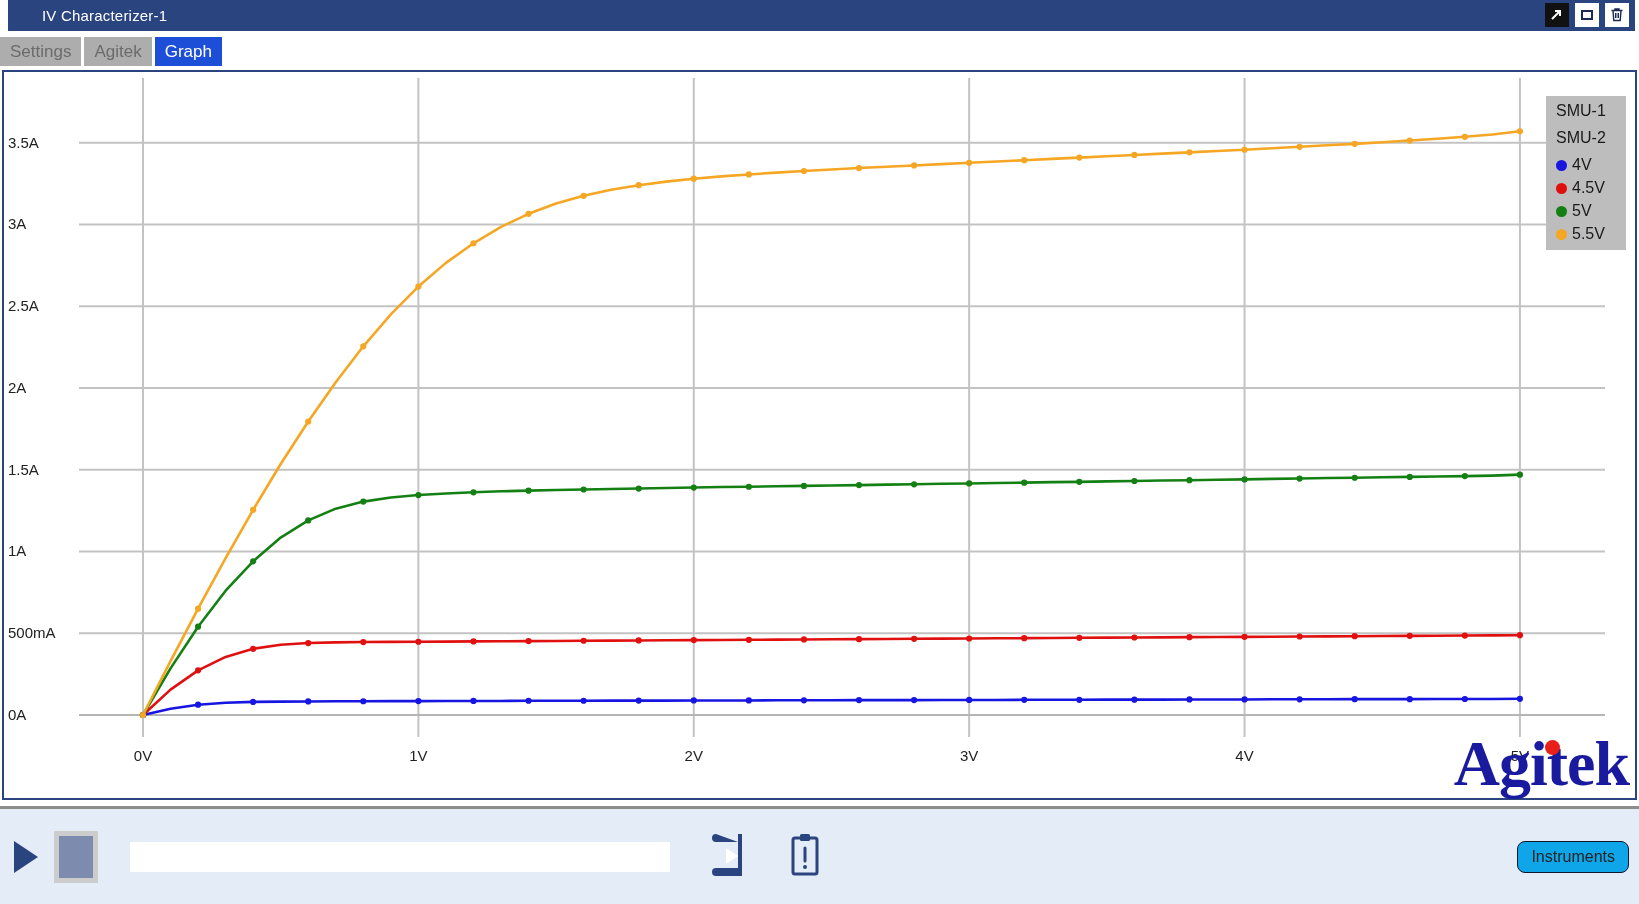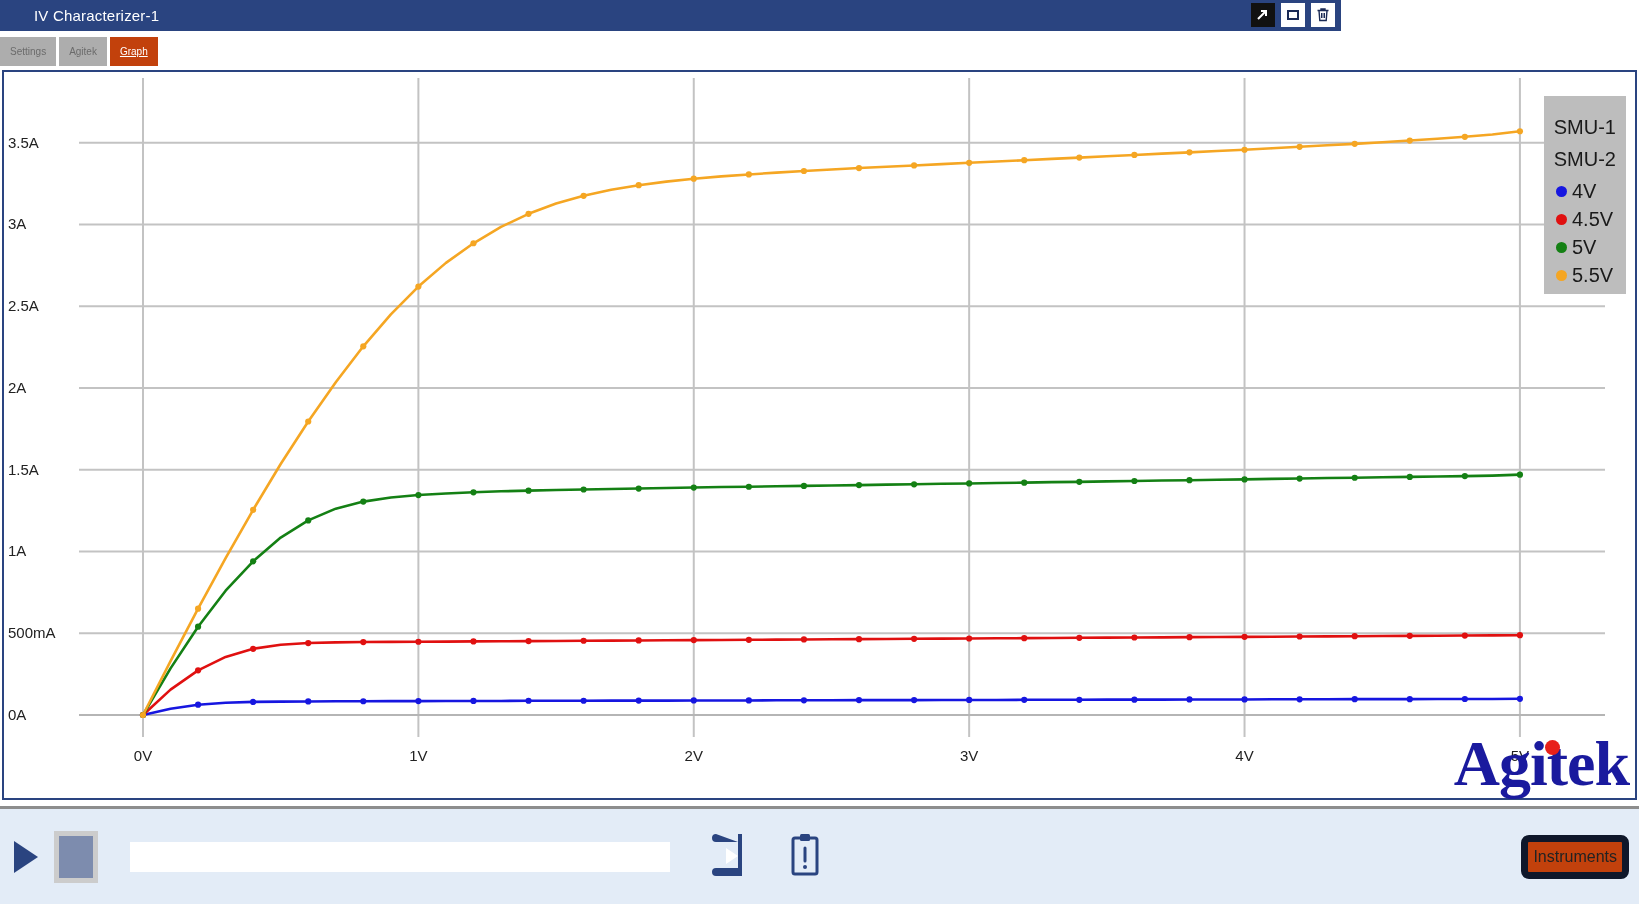--- a/index.html
+++ b/index.html
@@ -5,21 +5,21 @@
   * { box-sizing: border-box; margin: 0; padding: 0; }
   html, body {
     width: 1639px; height: 904px;
     font-family: "Liberation Sans", sans-serif;
     background: #ffffff;
     overflow: hidden;
   }
 
   
   #titlebar {
-    position: absolute; left: 0; top: 0; width: 1341px; height: 31px;
+    position: absolute; left: 8px; top: 0; width: 1627px; height: 31px;
     background: #2a4480;
     display: flex; align-items: center;
   }
   #window-title {
     color: #ffffff; font-size: 15px; margin-left: 34px; letter-spacing: .2px;
   }
   #window-controls {
     position: absolute; right: 6px; top: 3px;
     display: flex; gap: 6px; align-items: center;
   }
@@ -31,37 +31,37 @@
 
   
   #tabstrip {
     position: absolute; left: 0; top: 31px; width: 1639px; height: 39px;
     background: #ffffff;
     display: flex; align-items: flex-start;
   }
   .tab {
     height: 29px; line-height: 29px;
     padding: 0 10px; margin-top: 6px; margin-right: 3px;
-    font-size: 10px; cursor: pointer; white-space: nowrap;
+    font-size: 17px; cursor: pointer; white-space: nowrap;
   }
   .tab.inactive { background: #adadad; color: #6b6b6b; }
-  .tab.active   { background: #c2410c; color: #ffffff; text-decoration: underline; }
+  .tab.active   { background: #1d4ed8; color: #ffffff; }
 
   
   #chart-panel {
     position: absolute; left: 2px; top: 70px; width: 1635px; height: 730px;
     background: #ffffff; border: 2px solid #2a4480;
   }
   #plot-svg { position: absolute; left: 0; top: 0; }
 
   
   #legend {
     position: absolute; right: 9px; top: 24px;
-    background: #bdbdbd; padding: 20px 10px 7px 10px;
-    font-size: 20px; color: #1a1a1a;
+    background: #bdbdbd; padding: 6px 10px 7px 10px;
+    font-size: 16px; color: #1a1a1a;
   }
   #legend .head { margin-bottom: 9px; white-space: nowrap; }
   #legend .head:last-of-type { margin-bottom: 4px; }
   .legrow {
     display: flex; align-items: center; justify-content: flex-end;
     gap: 5px; margin-top: 5px; white-space: nowrap;
   }
   .legdot { width: 11px; height: 11px; border-radius: 50%; flex: 0 0 auto; }
   .legrow span.lbl { min-width: 44px; text-align: left; }
 
@@ -100,23 +100,23 @@
     background: #7d8cae; border: 5px solid #cccccc; cursor: pointer;
   }
   #cmd-input {
     margin-left: 32px; width: 540px; height: 30px;
     background: #ffffff; border: 1px solid #ffffff; outline: none;
     font-size: 14px; padding: 0 6px; font-family: "Liberation Sans", sans-serif;
   }
   .tbicon { margin-left: 40px; cursor: pointer; }
   #instruments-btn {
     position: absolute; right: 10px;
-    border: 7px solid #0f172a; border-radius: 8px;
-    background: #c2410c; color: #222; font-size: 16px;
-    padding: 6px 5px; cursor: pointer; white-space: nowrap;
+    border: 1px solid #0f172a; border-radius: 8px;
+    background: #0ea5e9; color: #222; font-size: 16px;
+    padding: 6px 13px; cursor: pointer; white-space: nowrap;
   }
 </style>
 </head>
 <body>
 
 <div id="titlebar">
   <div id="window-title">IV Characterizer-1</div>
   <div id="window-controls">
     <div class="winbtn dark">
       <svg width="18" height="18" viewBox="0 0 18 18">

